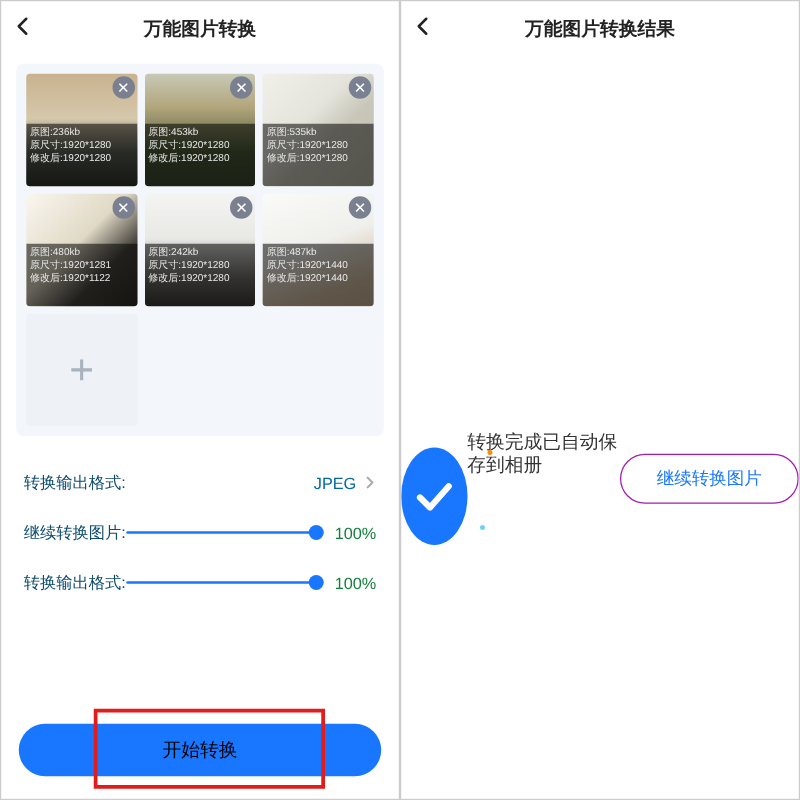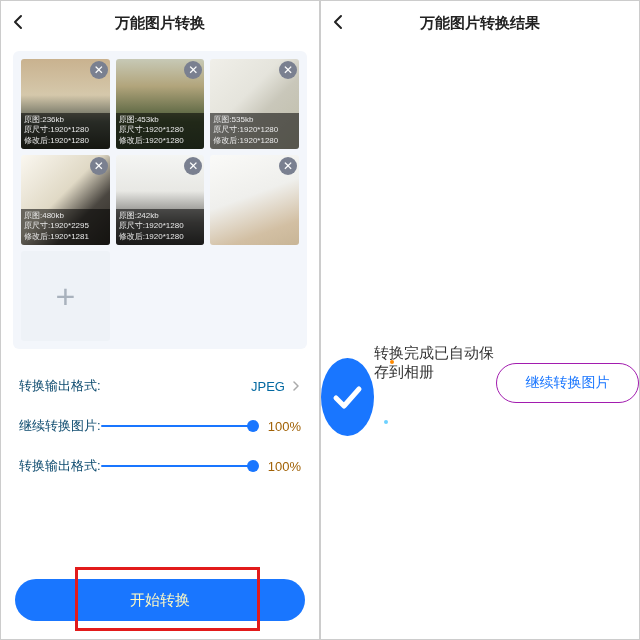--- a/index.html
+++ b/index.html
@@ -73,21 +73,21 @@
     font-size: 12px;
     line-height: 1;
   }
   .thumb-overlay {
     position: absolute;
     left: 0;
     right: 0;
     bottom: 0;
     background: rgba(0,0,0,0.55);
     color: #e8e8e8;
-    padding: 2px 3px 3px 3px;
+    padding: 2px 3px 17px 3px;
     font-size: 8px;
     line-height: 1.3;
   }
   .thumb-add {
     background: #eef2f7;
     display: flex;
     align-items: center;
     justify-content: center;
     color: #a9b2bd;
     font-size: 34px;
@@ -136,33 +136,33 @@
   }
   .slider-thumb {
     position: absolute;
     right: -6px;
     top: 2px;
     width: 12px;
     height: 12px;
     background: #1976ff;
     border-radius: 50%;
   }
-  .slider-val { width: 38px; color: #a16207; text-align: right; }
+  .slider-val { width: 38px; color: #15803d; text-align: right; }
 
   .start-wrap {
     position: absolute;
     left: 0; right: 0;
     bottom: 18px;
     padding: 0 14px;
   }
   .start-btn {
     width: 100%;
     height: 42px;
     background: #1976ff;
-    color: #fef9c3;
+    color: #000000;
     border-radius: 21px;
     display: flex;
     align-items: center;
     justify-content: center;
     font-size: 15px;
     font-weight: 500;
   }
   .highlight-box {
     position: absolute;
     border: 3px solid #e21b1b;
@@ -247,34 +247,39 @@
       <div class="thumb-overlay">
         <div>原图:535kb</div>
         <div>原尺寸:1920*1280</div>
         <div>修改后:1920*1280</div>
       </div>
     </div>
     <div class="thumb bg4">
       <span class="thumb-close">✕</span>
       <div class="thumb-overlay">
         <div>原图:480kb</div>
-        <div>原尺寸:1920*2295</div>
-        <div>修改后:1920*1281</div>
+        <div>原尺寸:1920*1281</div>
+        <div>修改后:1920*1122</div>
       </div>
     </div>
     <div class="thumb bg5">
       <span class="thumb-close">✕</span>
       <div class="thumb-overlay">
         <div>原图:242kb</div>
         <div>原尺寸:1920*1280</div>
         <div>修改后:1920*1280</div>
       </div>
     </div>
     <div class="thumb bg6">
       <span class="thumb-close">✕</span>
+      <div class="thumb-overlay">
+        <div>原图:487kb</div>
+        <div>原尺寸:1920*1440</div>
+        <div>修改后:1920*1440</div>
+      </div>
     </div>
     <div class="thumb thumb-add">
       <span>+</span>
     </div>
   </div>
 
   <div class="settings">
     <div class="row">
       <span class="row-label">转换输出格式:</span>
       <span class="flex-push row-value">JPEG</span>

